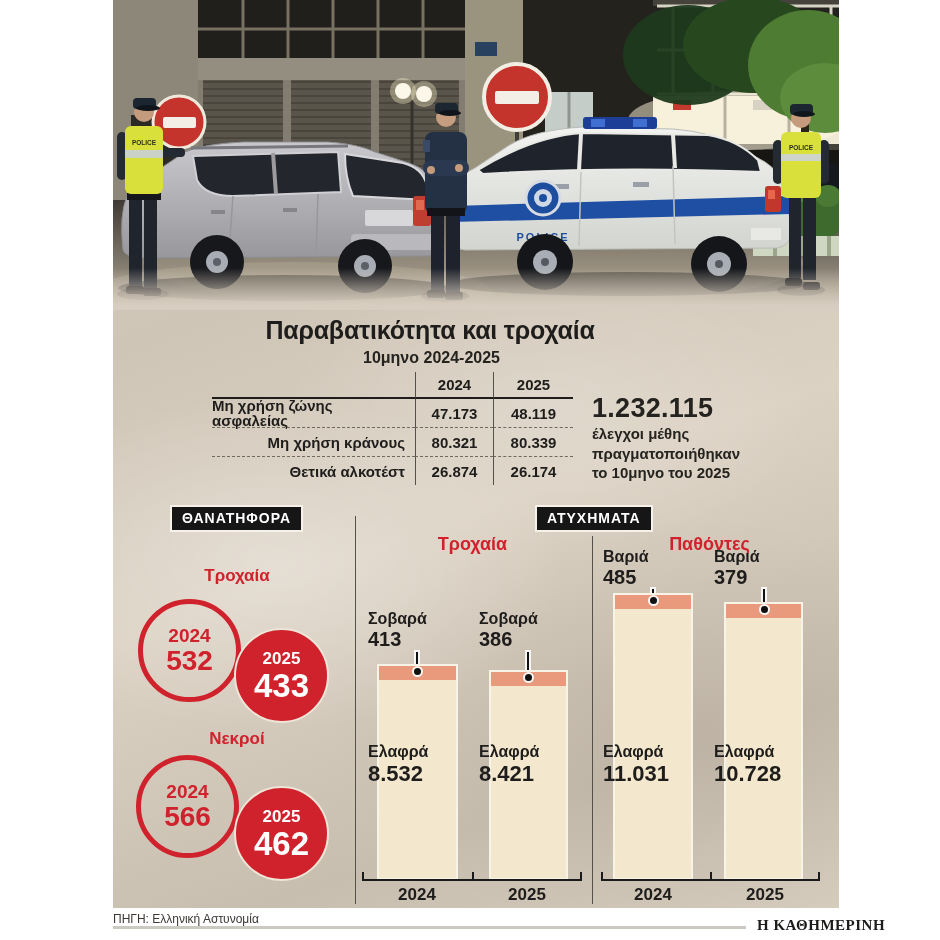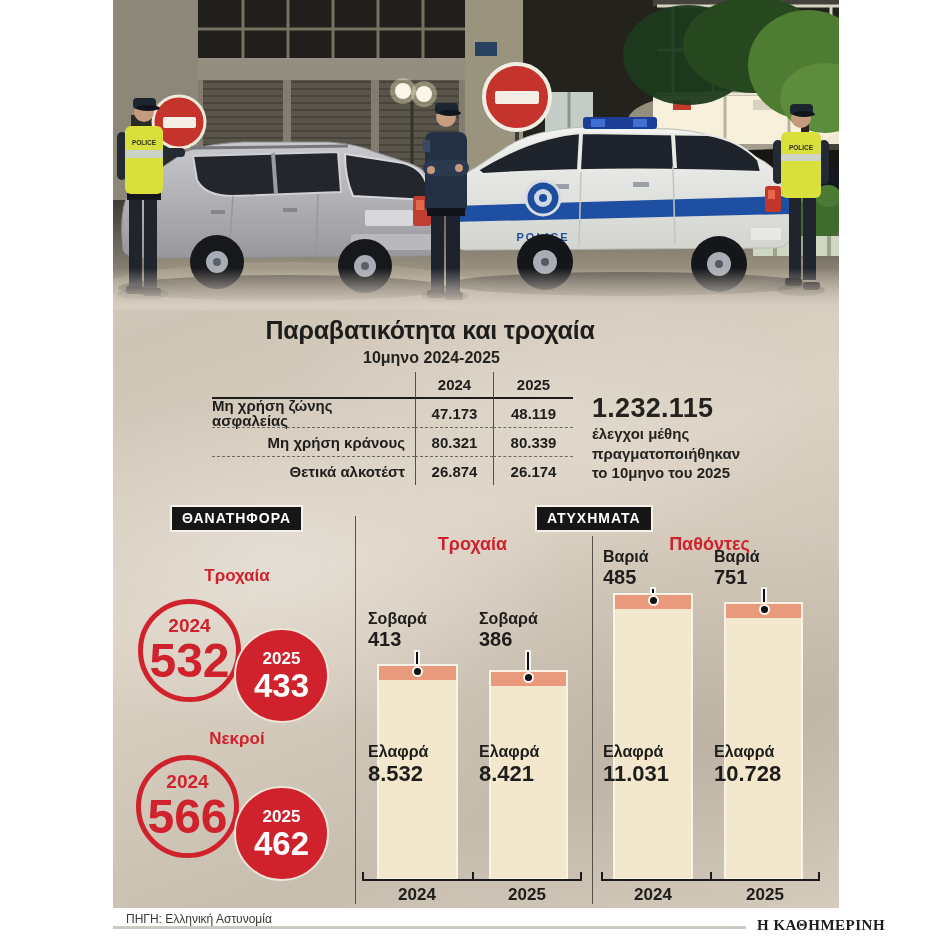--- a/index.html
+++ b/index.html
@@ -30,21 +30,21 @@
   .badge{display:inline-block;background:#161616;color:#ffffff;font-size:14px;font-weight:bold;
          letter-spacing:1px;padding:3px 10px 4px 10px;border:2px solid #f6f2ea;}
   .divider{width:1px;background:#55504a;}
   
   .grp-label{width:120px;text-align:center;font-size:17px;font-weight:bold;color:#d0222c;}
   .circle-outline{width:103px;height:103px;border-radius:50%;border:5px solid #d0222c;box-sizing:border-box;
                   display:flex;flex-direction:column;align-items:center;justify-content:center;color:#d0222c;}
   .circle-fill{width:95px;height:95px;border-radius:50%;background:#d0222c;border:2px solid #eee5d7;box-sizing:border-box;
                display:flex;flex-direction:column;align-items:center;justify-content:center;color:#ffffff;}
   .c-year{font-size:19px;font-weight:bold;line-height:1;}
-  .c-val{font-size:48px;font-weight:bold;line-height:1;margin-top:2px;}
+  .c-val{font-size:28px;font-weight:bold;line-height:1;margin-top:2px;}
   .circle-fill .c-year{font-size:17px;}
   .circle-fill .c-val{font-size:33px;}
   
   .chart-title{width:225px;text-align:center;font-size:18px;font-weight:bold;color:#d0222c;}
   .bar{box-sizing:border-box;border:2px solid #f8f3e7;background:#f3e8cd;}
   .bar .cap{height:14px;background:#e9997c;}
   .ann{width:100px;line-height:1.15;}
   .ann .al{font-size:16px;font-weight:bold;display:block;}
   .ann .av{font-size:20px;font-weight:bold;display:block;}
   .inbar{width:100px;line-height:1.2;}
@@ -378,21 +378,21 @@
     <div class="abs axis-year" style="left:364px;top:885px;">2025</div>
 
     <div class="abs chart-title" style="left:484px;top:534px;">Παθόντες</div>
 
     <div class="abs ann" style="left:490px;top:548px;">
       <span class="al">Βαριά</span>
       <span class="av">485</span>
     </div>
     <div class="abs ann" style="left:601px;top:548px;">
       <span class="al">Βαριά</span>
-      <span class="av">751</span>
+      <span class="av">379</span>
     </div>
     <div class="abs pointer" style="left:539px;top:589px;height:9px;"></div>
     <div class="abs pointer" style="left:650px;top:589px;height:18px;"></div>
 
     <div class="abs bar" style="left:500px;top:593px;width:80px;height:287px;">
         <div class="cap"></div>
       </div>
     <div class="abs bar" style="left:611px;top:602px;width:79px;height:278px;">
         <div class="cap"></div>
       </div>
@@ -410,16 +410,16 @@
     </div>
 
     <div class="abs axis" style="left:488px;top:879px;width:219px;"></div>
     <div class="abs tick" style="left:488px;top:872px;"></div>
     <div class="abs tick" style="left:597px;top:872px;"></div>
     <div class="abs tick" style="left:705px;top:872px;"></div>
     <div class="abs axis-year" style="left:490px;top:885px;">2024</div>
     <div class="abs axis-year" style="left:602px;top:885px;">2025</div>
   </div>
 
-  <div class="abs source" style="left:126px;top:912px;">ΠΗΓΗ: Ελληνική Αστυνομία</div>
+  <div class="abs source" style="left:113px;top:912px;">ΠΗΓΗ: Ελληνική Αστυνομία</div>
   <div class="abs rule" style="left:113px;top:926px;width:633px;"></div>
   <div class="abs brand" style="left:757px;top:917px;text-align:center;">Η ΚΑΘΗΜΕΡΙΝΗ</div>
 </div>
 
 </body></html>

